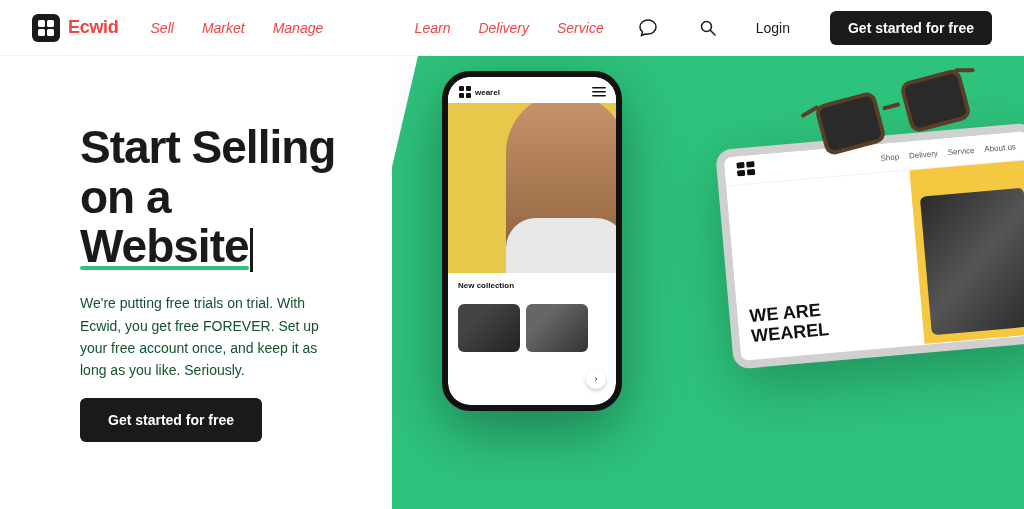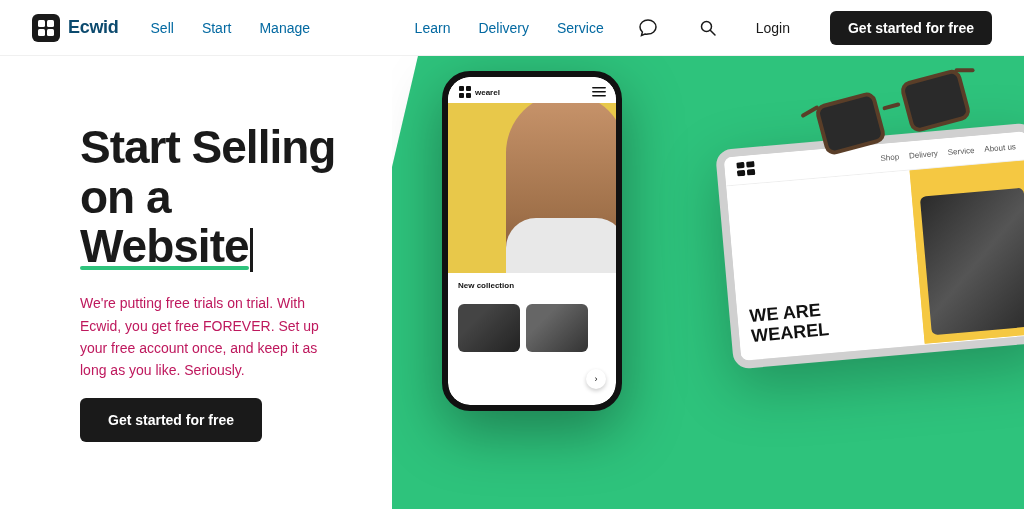--- a/index.html
+++ b/index.html
@@ -11,23 +11,23 @@
       display: flex; align-items: center; padding: 0 32px;
       background: #fff; z-index: 10;
       border-bottom: 1px solid #f0f0f0;
     }
     .nav-logo { display: flex; align-items: center; gap: 8px; margin-right: 32px; }
     .nav-logo-icon {
       width: 28px; height: 28px; background: #1a1a1a; border-radius: 6px;
       display: flex; align-items: center; justify-content: center;
       color: #fff; font-size: 11px; font-weight: 700;
     }
-    .nav-logo-text { font-size: 18px; font-weight: 600; color: #0c4a6e; letter-spacing: -0.3px; }
+    .nav-logo-text { font-size: 18px; font-weight: 600; color: #ef4444; letter-spacing: -0.3px; }
     .nav-links-left { display: flex; gap: 28px; align-items: center; }
-    .nav-link { font-size: 14px; color: #0369a1; text-decoration: none; font-weight: 500; cursor: pointer; }
+    .nav-link { font-size: 14px; color: #ef4444; text-decoration: none; font-weight: 500; cursor: pointer; font-style: italic; }
     .nav-spacer { flex: 1; }
     .nav-links-right { display: flex; gap: 28px; align-items: center; }
     .nav-icon-btn {
       width: 32px; height: 32px; display: flex; align-items: center; justify-content: center;
       cursor: pointer; border: none; background: transparent;
     }
     .nav-login { font-size: 14px; color: #1a1a1a; font-weight: 500; cursor: pointer; margin-left: 4px; }
     .nav-cta {
       background: #1a1a1a; color: #fff; border: none; border-radius: 6px;
       padding: 9px 18px; font-size: 14px; font-weight: 600; cursor: pointer;
@@ -55,21 +55,21 @@
     .hero-title .highlight::after {
       content: '';
       position: absolute; bottom: 2px; left: 0; right: 0; height: 4px;
       background: #2ec37c; border-radius: 2px;
     }
     .hero-title .cursor {
       display: inline-block; width: 3px; height: 44px;
       background: #1a1a1a; margin-left: 1px; vertical-align: middle;
     }
     .hero-desc {
-      font-size: 14px; color: #be185d; line-height: 1.6; margin-bottom: 16px;
+      font-size: 14px; color: #14532d; line-height: 1.6; margin-bottom: 16px;
       max-width: 300px;
     }
     .hero-btn {
       background: #1a1a1a; color: #fff; border: none; border-radius: 6px;
       padding: 14px 28px; font-size: 14px; font-weight: 700; cursor: pointer;
       display: inline-block; width: fit-content;
     }
 
     
     .hero-right {
@@ -223,21 +223,21 @@
         <rect x="10" y="1" width="7" height="7" rx="1.5" fill="white"></rect>
         <rect x="1" y="10" width="7" height="7" rx="1.5" fill="white"></rect>
         <rect x="10" y="10" width="7" height="7" rx="1.5" fill="white"></rect>
       </svg>
     </div>
     <span class="nav-logo-text">Ecwid</span>
   </div>
 
   <div class="nav-links-left">
     <a class="nav-link">Sell</a>
-    <a class="nav-link">Start</a>
+    <a class="nav-link">Market</a>
     <a class="nav-link">Manage</a>
   </div>
 
   <div class="nav-spacer"></div>
 
   <div class="nav-links-right">
     <a class="nav-link">Learn</a>
     <a class="nav-link">Delivery</a>
     <a class="nav-link">Service</a>
 

